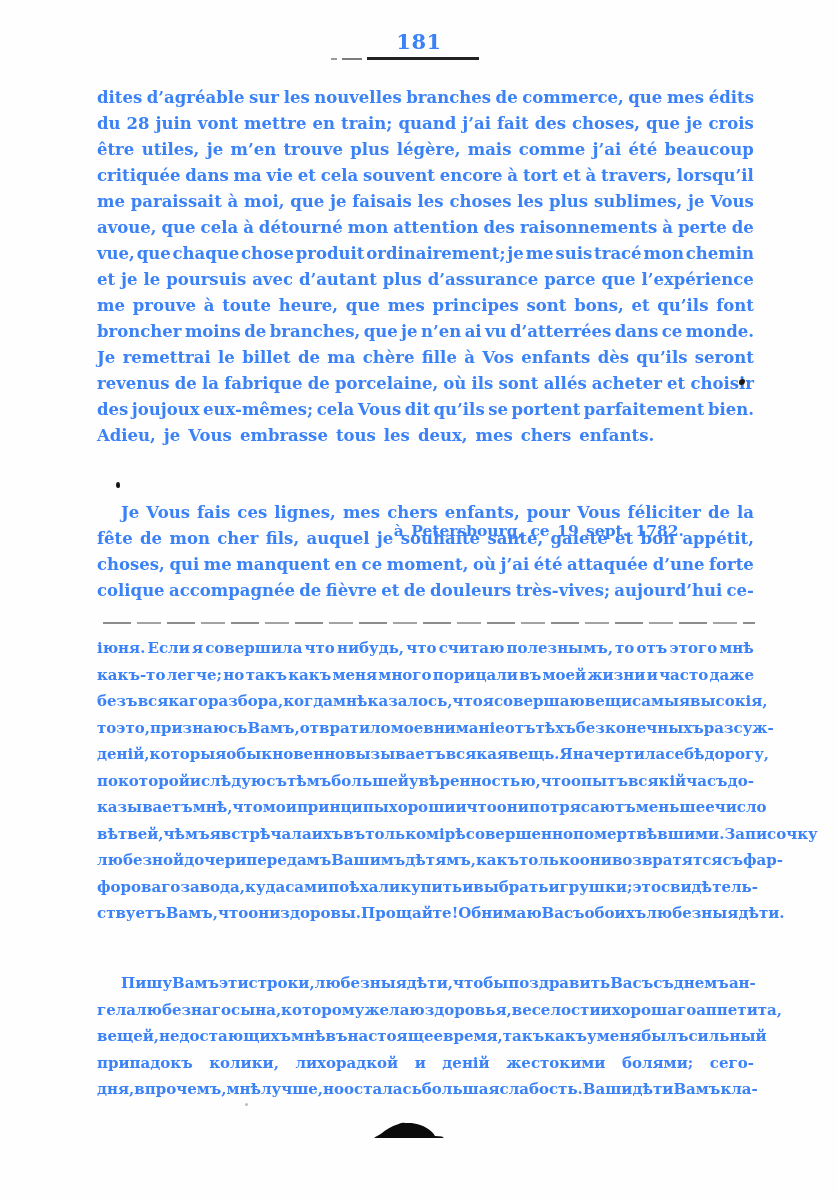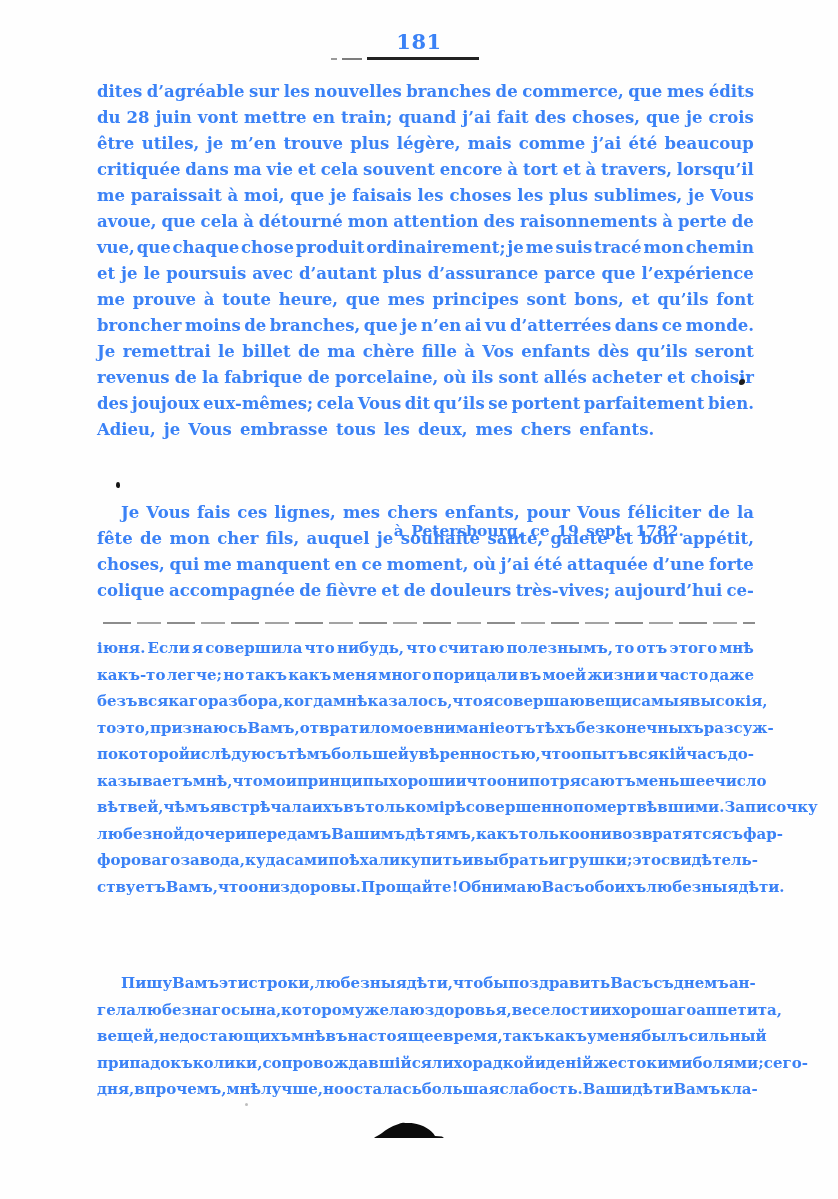--- a/index.html
+++ b/index.html
@@ -61,21 +61,21 @@
 
 <div class="page">
 
   <div class="page-number">181</div>
   <div class="page-number-rule">
     <i class="d1"></i>
     <i class="d2"></i>
     <i class="d3"></i>
   </div>
 
-  <div class="para fr no-just-last" style="top:79px;text-align:right;">
+  <div class="para fr no-just-last" style="top:85px;text-align:right;">
       <div class="line">
         <span class="w">dites</span>
         <span class="w">d’agréable</span>
         <span class="w">sur</span>
         <span class="w">les</span>
         <span class="w">nouvelles</span>
         <span class="w">branches</span>
         <span class="w">de</span>
         <span class="w">commerce,</span>
         <span class="w">que</span>
@@ -391,20 +391,32 @@
         <span class="w">Вамъ,</span>
         <span class="w">отвратило</span>
         <span class="w">мое</span>
         <span class="w">вниманіе</span>
         <span class="w">отъ</span>
         <span class="w">тѣхъ</span>
         <span class="w">безконечныхъ</span>
         <span class="w">разсуж-</span>
       </div>
       <div class="line">
+        <span class="w">деній,</span>
+        <span class="w">которыя</span>
+        <span class="w">обыкновенно</span>
+        <span class="w">вызываетъ</span>
+        <span class="w">всякая</span>
+        <span class="w">вещь.</span>
+        <span class="w">Я</span>
+        <span class="w">начертила</span>
+        <span class="w">себѣ</span>
+        <span class="w">дорогу,</span>
+      </div>
+      <div class="line">
         <span class="w">по</span>
         <span class="w">которой</span>
         <span class="w">и</span>
         <span class="w">слѣдую</span>
         <span class="w">съ</span>
         <span class="w">тѣмъ</span>
         <span class="w">большей</span>
         <span class="w">увѣренностью,</span>
         <span class="w">что</span>
         <span class="w">опытъ</span>
@@ -518,21 +530,20 @@
         <span class="w">такъ</span>
         <span class="w">какъ</span>
         <span class="w">у</span>
         <span class="w">меня</span>
         <span class="w">былъ</span>
         <span class="w">сильный</span>
       </div>
       <div class="line">
         <span class="w">припадокъ</span>
         <span class="w">колики,</span>
-        <span class="w">сопровождавшійся</span>
         <span class="w">лихорадкой</span>
         <span class="w">и</span>
         <span class="w">деній</span>
         <span class="w">жестокими</span>
         <span class="w">болями;</span>
         <span class="w">сего-</span>
       </div>
       <div class="line">
         <span class="w">дня,</span>
         <span class="w">впрочемъ,</span>

